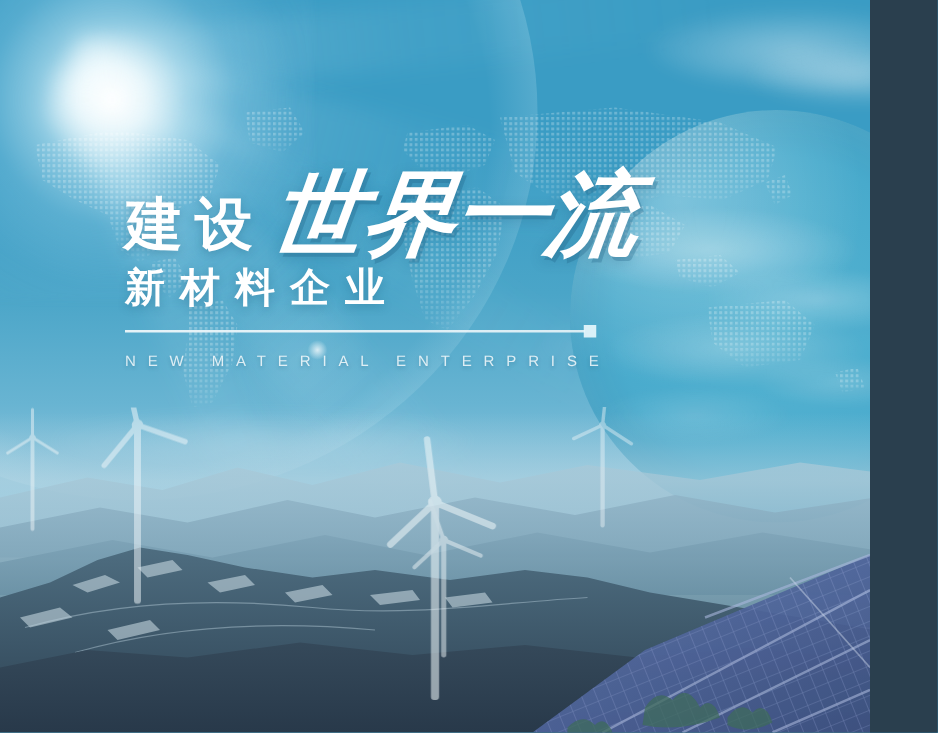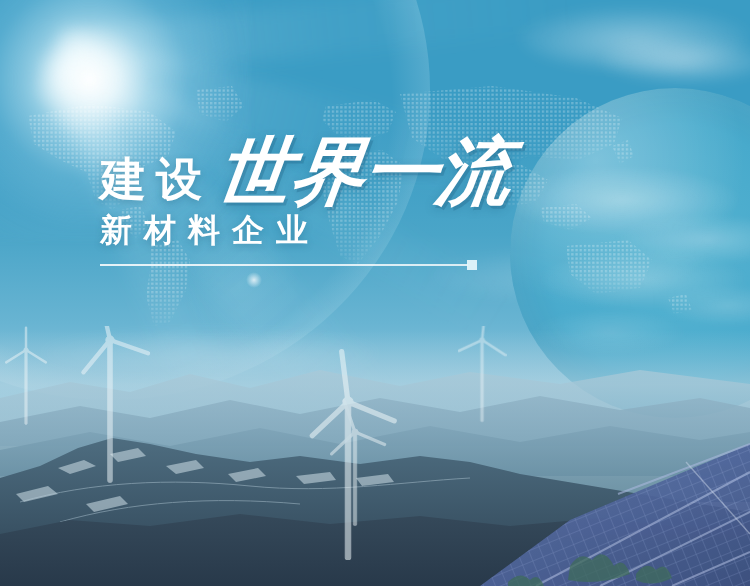--- a/index.html
+++ b/index.html
@@ -1,20 +1,20 @@
 <!DOCTYPE html>
 <html><head>
 <meta charset="utf-8">
 <style>
   html,body{margin:0;padding:0;background:#2a3f4e;}
   *{box-sizing:border-box;}
 
   .banner{
     position:relative;
-    width:750px;height:586px;
+    width:696px;height:586px;
     overflow:hidden;
     font-family:"Liberation Sans","DejaVu Sans",sans-serif;
     background:#3a9cc4;
   }
 
   
   .sky{
     position:absolute;inset:0;
     background:linear-gradient(180deg,
       #3a9cc4 0%,
@@ -396,15 +396,16 @@
 
   <div class="copy">
     <div class="line1">
       <span class="t-build">建设</span>
       <span class="t-world">世界一流</span>
     </div>
     <div class="line2">新材料企业</div>
     <div class="rule">
       <span class="rule-cap"></span>
     </div>
+    <div class="subtitle">NEW MATERIAL ENTERPRISE</div>
   </div>
 
 </div>
 
 </body></html>

